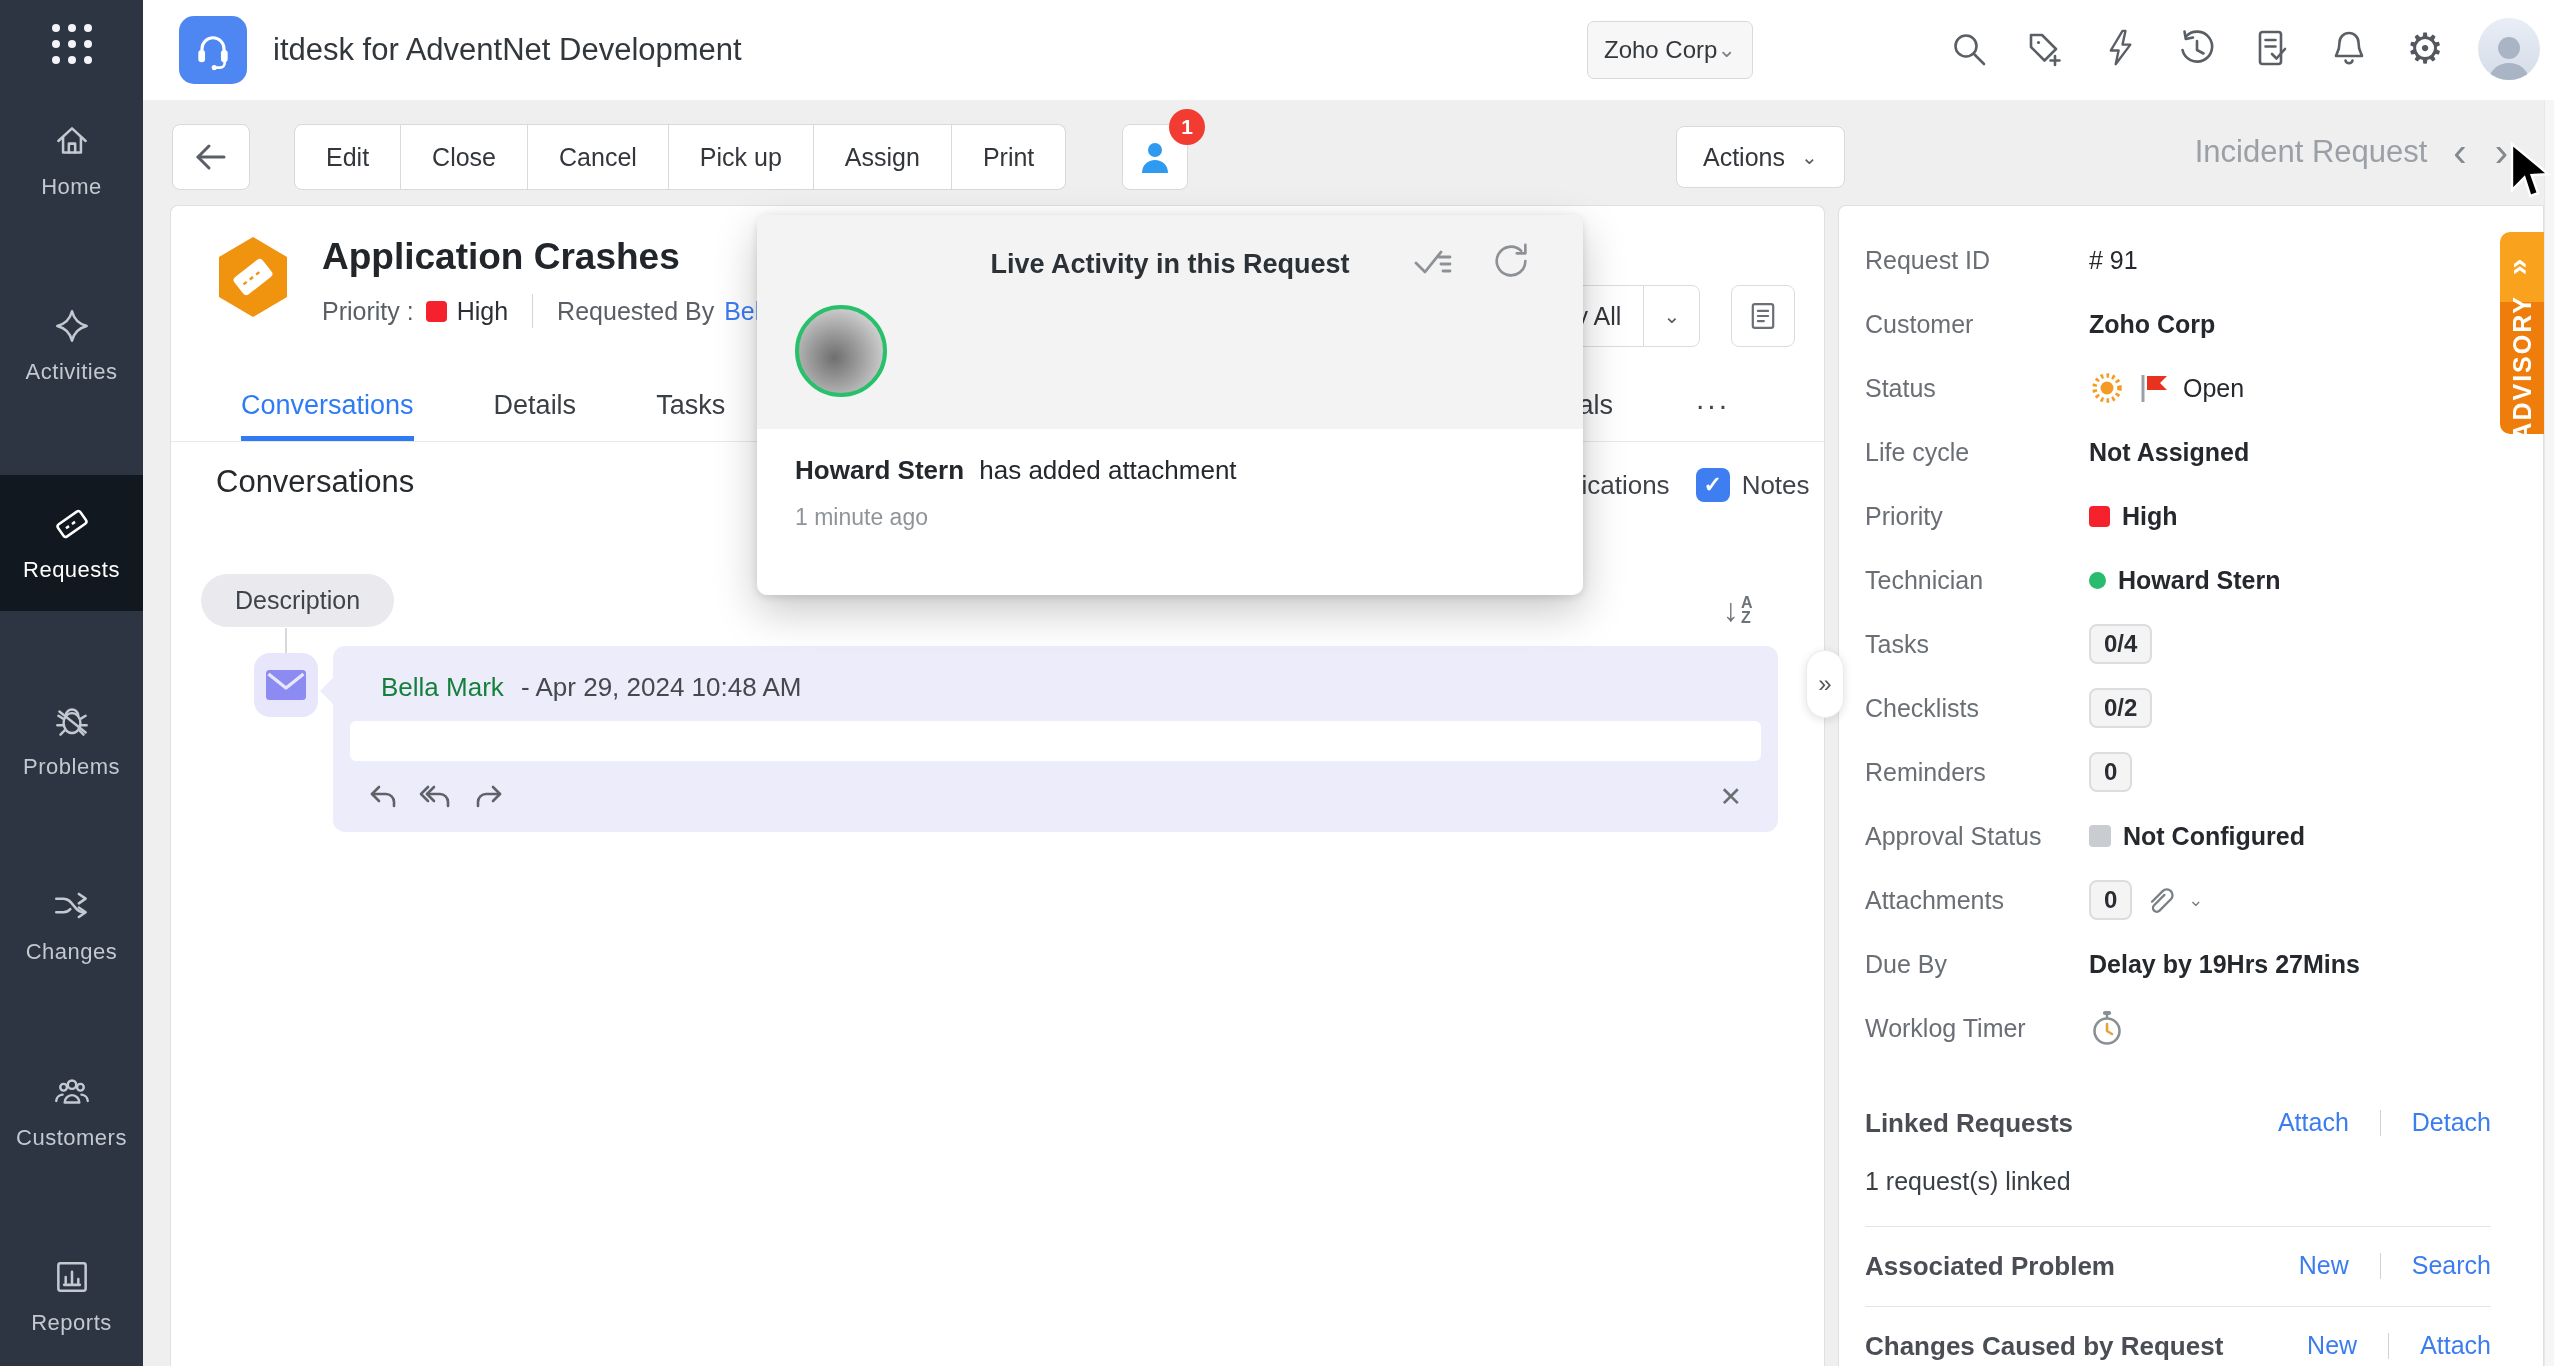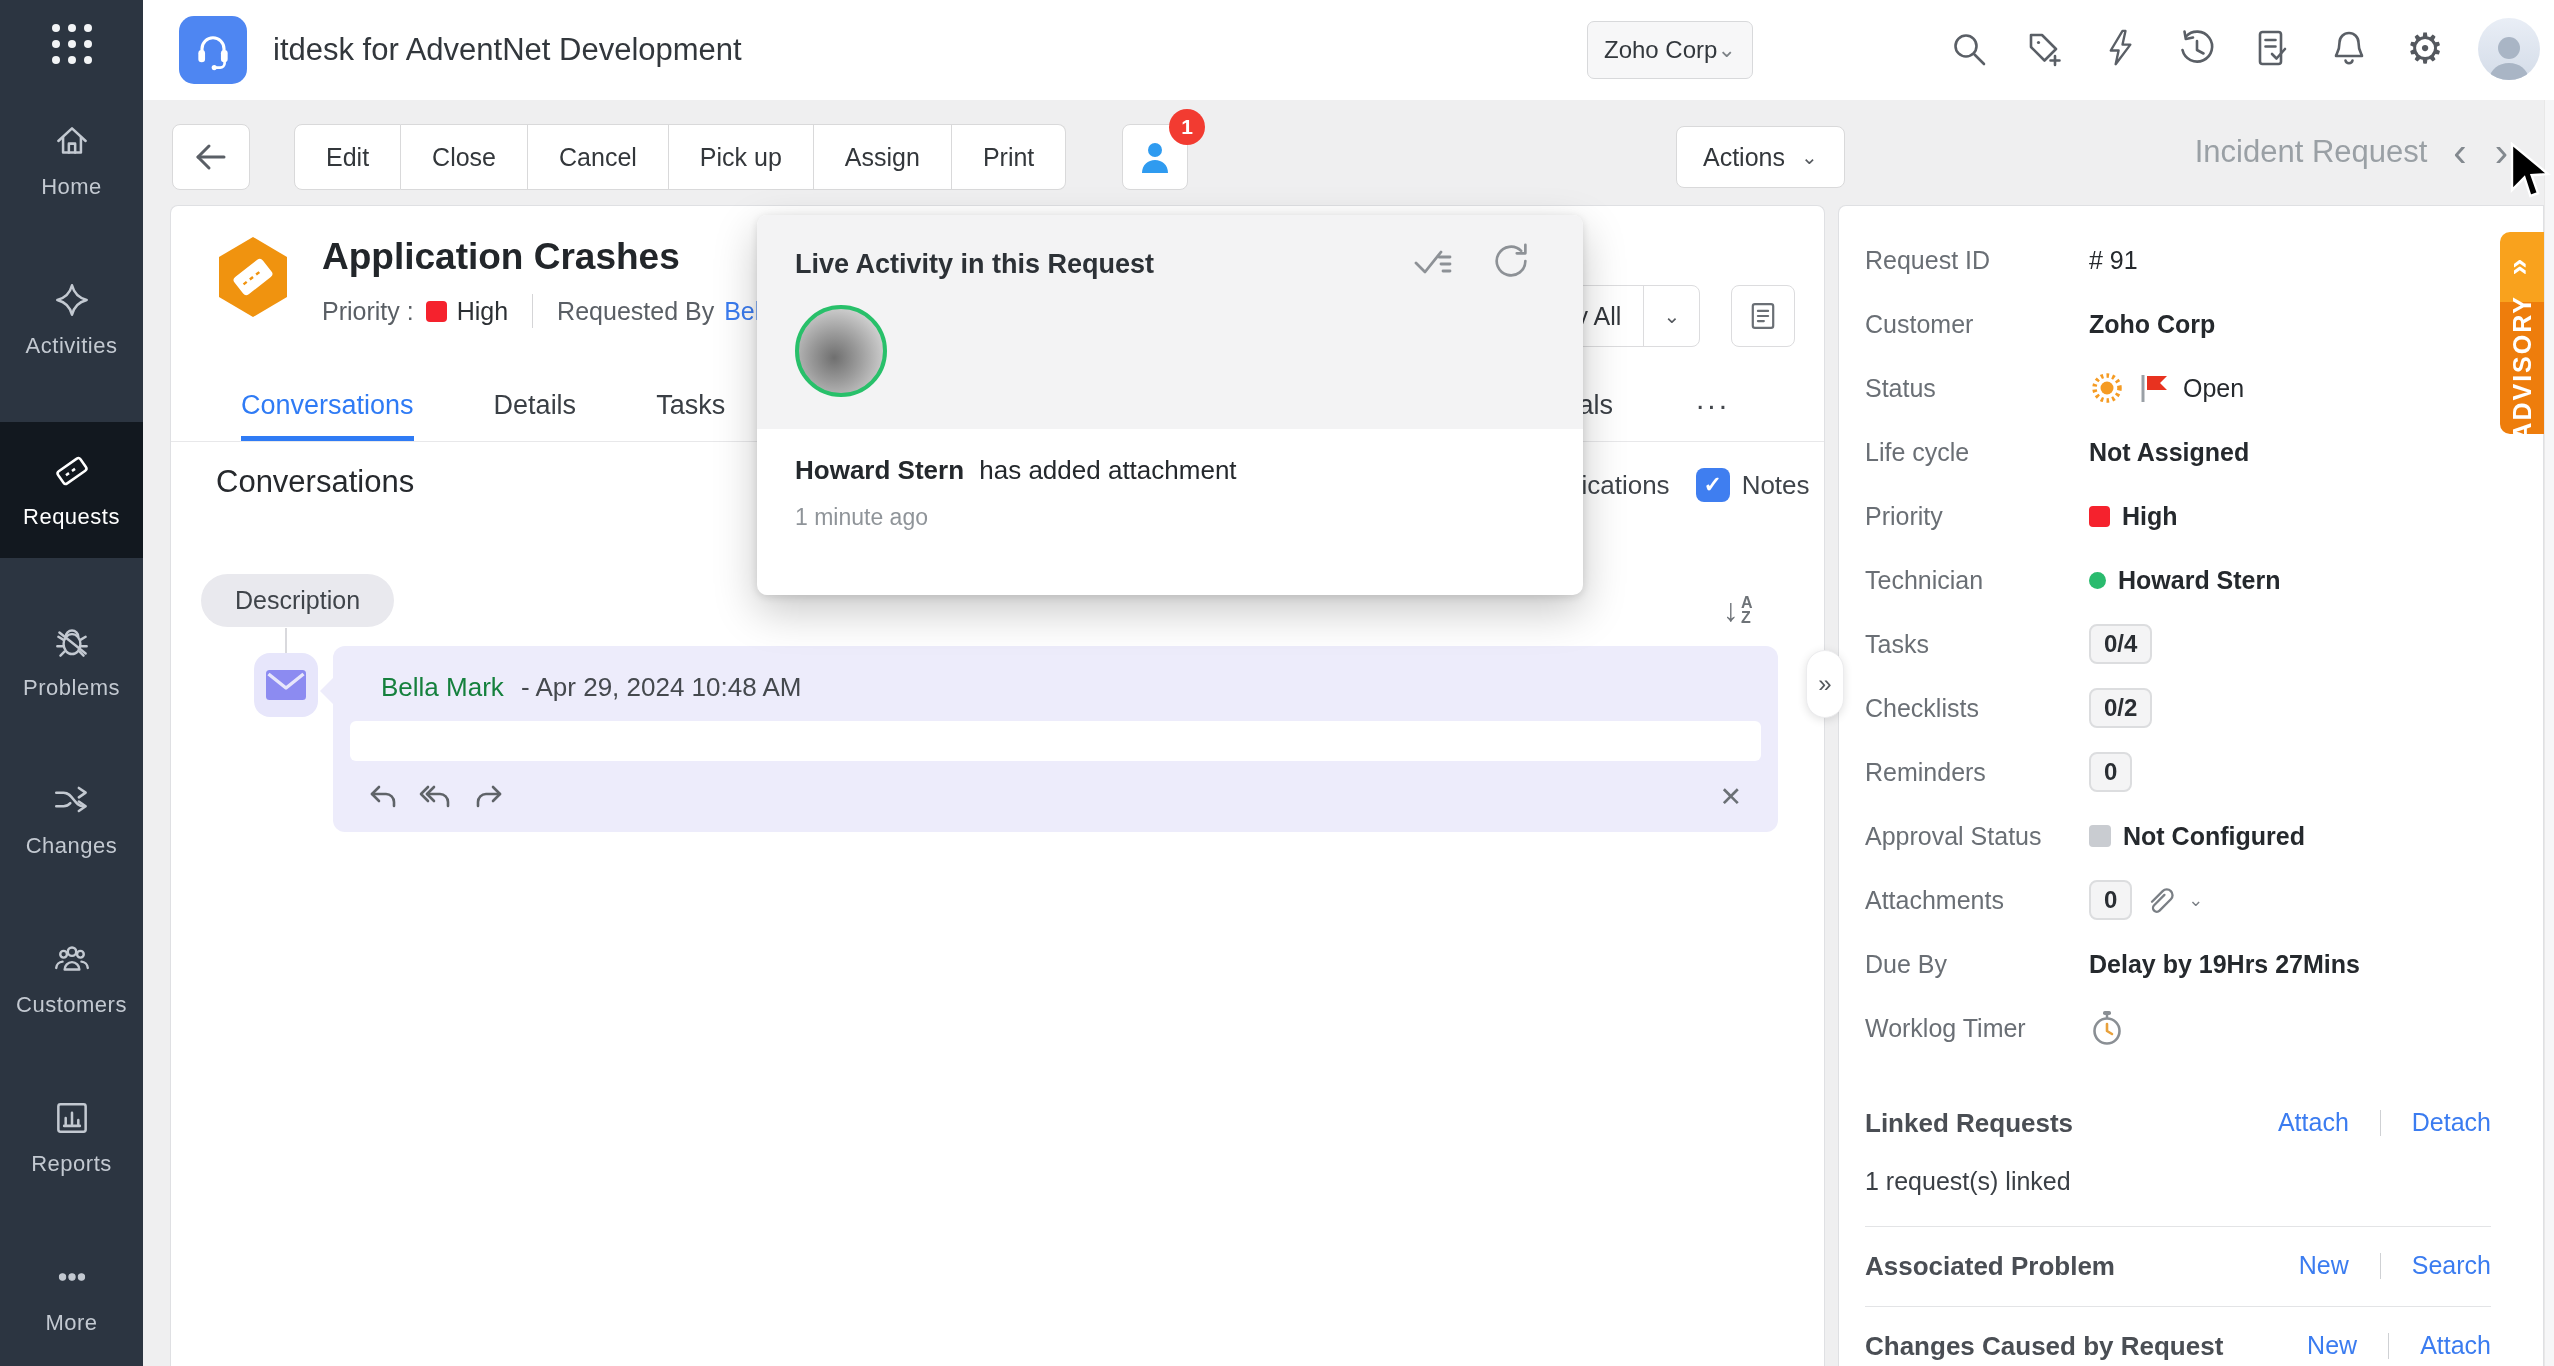--- a/index.html
+++ b/index.html
@@ -116,21 +116,21 @@
 
   
   .advisory{position:absolute;left:2500px;top:232px;width:44px;z-index:30;cursor:pointer;}
   .adv-head{height:70px;background:#f9a21d;border-radius:10px 0 0 0;display:flex;align-items:center;justify-content:center;}
   .adv-chev{color:#fff;font-size:30px;font-weight:700;transform:rotate(90deg);}
   .adv-body{height:132px;background:#ee7d0c;border-radius:0 0 0 10px;display:flex;align-items:center;justify-content:center;}
   .adv-text{writing-mode:vertical-rl;transform:rotate(180deg);color:#fff;font-size:25px;font-weight:700;letter-spacing:2px;}
 
   
   .popup{position:absolute;left:757px;top:215px;width:826px;height:380px;background:#fff;border-radius:10px;box-shadow:0 16px 44px rgba(0,0,0,.22),0 2px 8px rgba(0,0,0,.12);z-index:60;}
-  .pop-head{height:214px;background:#f3f3f4;border-radius:10px 10px 0 0;position:relative;padding:34px 38px;}
+  .pop-head{height:214px;background:#f3f3f4;border-radius:10px 10px 0 0;position:relative;padding:34px 38px;text-align:center;}
   .pop-title{font-size:27px;font-weight:700;color:#2c3136;}
   .pop-icons{position:absolute;right:50px;top:26px;display:flex;gap:36px;}
   .pop-icons svg{cursor:pointer;}
   .pop-avatar{position:absolute;left:38px;top:90px;width:92px;height:92px;border-radius:50%;border:4px solid #28c06a;background:radial-gradient(circle at 42% 58%,#6f6f6f 0%,#9a9a9a 35%,#cfcfcf 75%,#e3e3e3 100%);}
   .pop-body{padding:26px 38px;}
   .pop-line1{font-size:26px;color:#24282c;}
   .pop-author{font-weight:700;}
   .pop-action{margin-left:8px;}
   .pop-file{margin-top:20px;font-style:italic;font-size:26px;color:#3d4247;}
   .pop-time{margin-top:18px;font-size:23px;color:#8f9499;}
@@ -272,28 +272,20 @@
         </svg>
         <span class="nlabel">Customers</span>
       </div>
       <div class="nav-item">
         <svg width="42" height="42" viewBox="0 0 40 40" fill="none" stroke-width="2.4" stroke-linecap="round" stroke-linejoin="round">
           <rect x="7" y="7" width="26" height="26" rx="2"></rect>
             <path d="M14 26v-6M20 26V15M26 26v-4"></path>
             <path d="M12.5 27.5h15"></path>
         </svg>
         <span class="nlabel">Reports</span>
-      </div>
-      <div class="nav-item">
-        <svg width="42" height="42" viewBox="0 0 40 40">
-          <circle cx="11" cy="20" r="3" fill="currentColor"></circle>
-            <circle cx="20" cy="20" r="3" fill="currentColor"></circle>
-            <circle cx="29" cy="20" r="3" fill="currentColor"></circle>
-        </svg>
-        <span class="nlabel">More</span>
       </div>
     </div>
   </div>
 
   <div class="back-btn">
     <svg width="38" height="34" viewBox="0 0 38 34" fill="none" stroke="#5a5f66" stroke-width="3" stroke-linecap="round" stroke-linejoin="round">
       <path d="M17 6 6 17l11 11"></path>
         <path d="M6 17h26"></path>
     </svg>
   </div>

